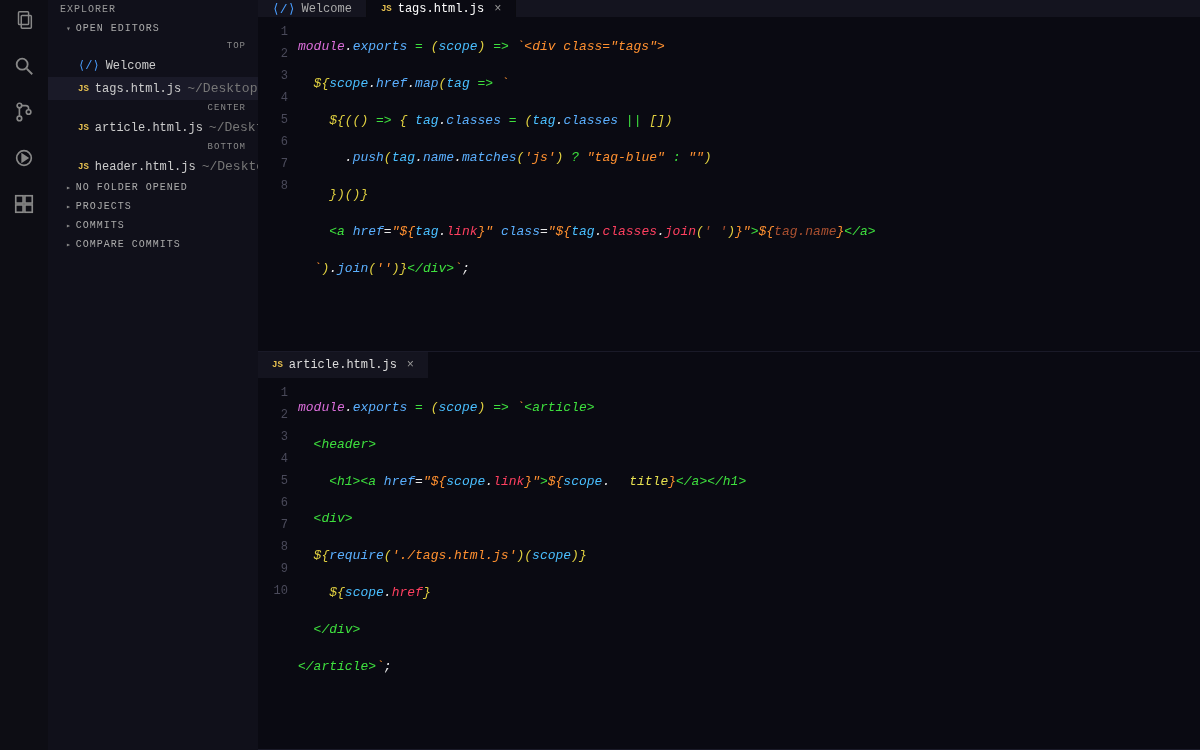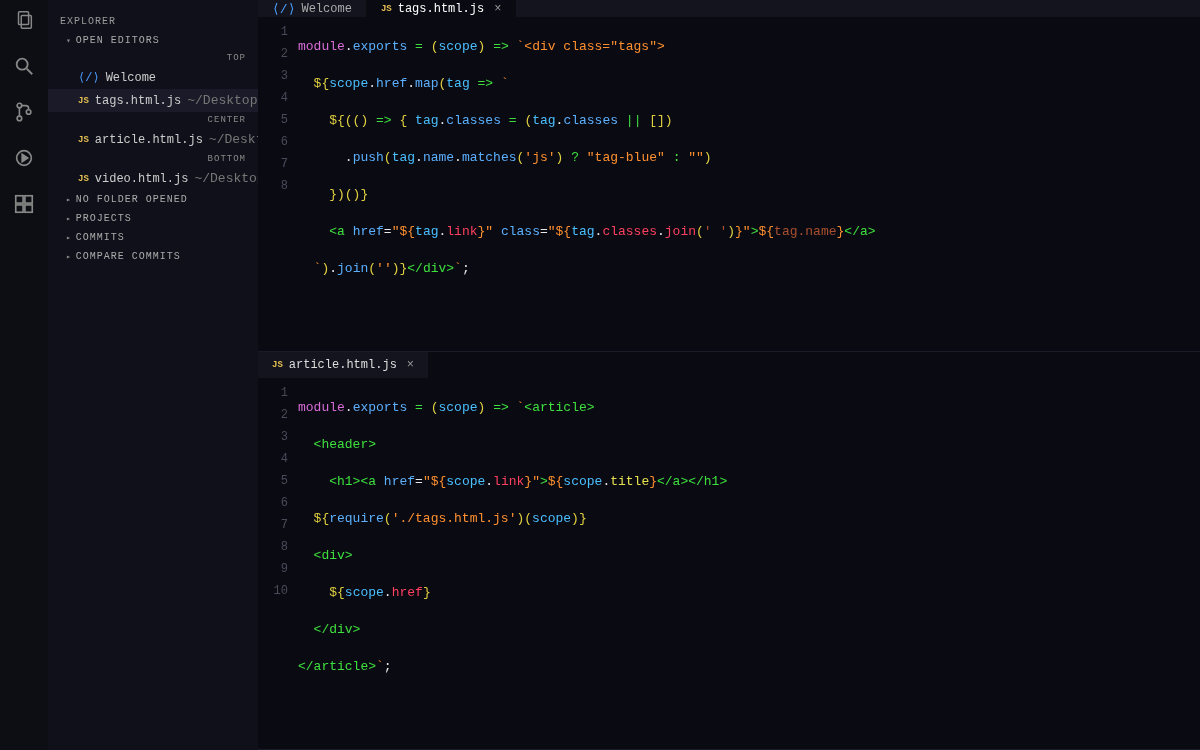--- a/index.html
+++ b/index.html
@@ -30,21 +30,21 @@
     justify-content: center;
     color: #888;
     cursor: pointer;
   }
   .activity-bar .act-icon svg { width: 22px; height: 22px; }
   .sidebar {
     width: 210px;
     background: #10101a;
     display: flex;
     flex-direction: column;
-    padding-top: 12px;
+    padding-top: 0;
     color: #bbb;
   }
   .sidebar-title {
     padding: 4px 12px;
     font-size: 10px;
     letter-spacing: 1px;
     color: #999;
     text-transform: uppercase;
   }
   .section-header {
@@ -129,32 +129,32 @@
     padding: 4px 10px 4px 0;
     color: #4a4a5a;
     user-select: none;
   }
   .gutter div { line-height: 22px; font-size: 12px; }
   .code {
     padding: 4px 0;
     white-space: pre;
     font-size: 13px;
   }
-  .code .line { line-height: 22px; }
+  .code .line { line-height: 22px; font-style: italic; }
   
   .c-mod { color: #d96dd9; }   
   .c-prop { color: #5bb0ff; }  
   .c-op   { color: #3ee03e; }  
   .c-paren{ color: #e0d040; }  
   .c-key  { color: #4abfff; }  
   .c-str  { color: #ff9030; }  
   .c-tag  { color: #3ee03e; }
   .c-red  { color: #ff4060; }
   .c-white{ color: #e8e8e8; }
-  .c-yellow{ color: #e6e050; }
+  .c-yellow{ color: #e6e050; margin-left: 19px; }
   .c-dim  { color: #aa5030; }
 </style>
 </head>
 <body>
 
 <div class="activity-bar">
   <div class="act-icon">
     <svg viewBox="0 0 24 24" fill="none" stroke="currentColor" stroke-width="1.6">
         <rect x="6" y="3" width="11" height="14" rx="1"></rect>
         <rect x="9" y="7" width="11" height="14" rx="1"></rect>
@@ -212,21 +212,21 @@
   <div class="group-label">CENTER</div>
   <div class="file-item">
     <span class="badge-js">JS</span>
     <span>article.html.js</span>
     <span class="path">~/Desktop</span>
   </div>
 
   <div class="group-label">BOTTOM</div>
   <div class="file-item">
     <span class="badge-js">JS</span>
-    <span>video.html.js</span>
+    <span>header.html.js</span>
     <span class="path">~/Desktop</span>
   </div>
 
   <div class="section-header">
     <span class="chevron">▸</span>
     <span>NO FOLDER OPENED</span>
   </div>
   <div class="section-header">
     <span class="chevron">▸</span>
     <span>PROJECTS</span>
@@ -298,22 +298,22 @@
             <div>6</div>
             <div>7</div>
             <div>8</div>
             <div>9</div>
             <div>10</div>
         </div>
         <div class="code">
 <div class="line"><span class="c-mod">module</span><span class="c-white">.</span><span class="c-prop">exports</span> <span class="c-op">=</span> <span class="c-paren">(</span><span class="c-key">scope</span><span class="c-paren">)</span> <span class="c-op">=&gt;</span> <span class="c-str">`</span><span class="c-tag">&lt;article&gt;</span></div>
 <div class="line">  <span class="c-tag">&lt;header&gt;</span></div>
 <div class="line">    <span class="c-tag">&lt;h1&gt;&lt;a</span> <span class="c-prop">href</span><span class="c-white">=</span><span class="c-str">"${</span><span class="c-key">scope</span><span class="c-white">.</span><span class="c-red">link</span><span class="c-str">}"</span><span class="c-tag">&gt;</span><span class="c-str">${</span><span class="c-key">scope</span><span class="c-white">.</span><span class="c-yellow">title</span><span class="c-str">}</span><span class="c-tag">&lt;/a&gt;&lt;/h1&gt;</span></div>
+<div class="line">  <span class="c-tag">&lt;div&gt;</span></div>
 <div class="line">  <span class="c-paren">${</span><span class="c-prop">require</span><span class="c-paren">(</span><span class="c-str">'./tags.html.js'</span><span class="c-paren">)(</span><span class="c-key">scope</span><span class="c-paren">)}</span></div>
-<div class="line">  <span class="c-tag">&lt;div&gt;</span></div>
 <div class="line">    <span class="c-paren">${</span><span class="c-key">scope</span><span class="c-white">.</span><span class="c-red">href</span><span class="c-paren">}</span></div>
 <div class="line">  <span class="c-tag">&lt;/div&gt;</span></div>
 <div class="line"><span class="c-tag">&lt;/article&gt;</span><span class="c-str">`</span><span class="c-white">;</span></div>
 <div class="line"> </div>
         </div>
       </div>
     </div>
 
   </div>
 </div>

